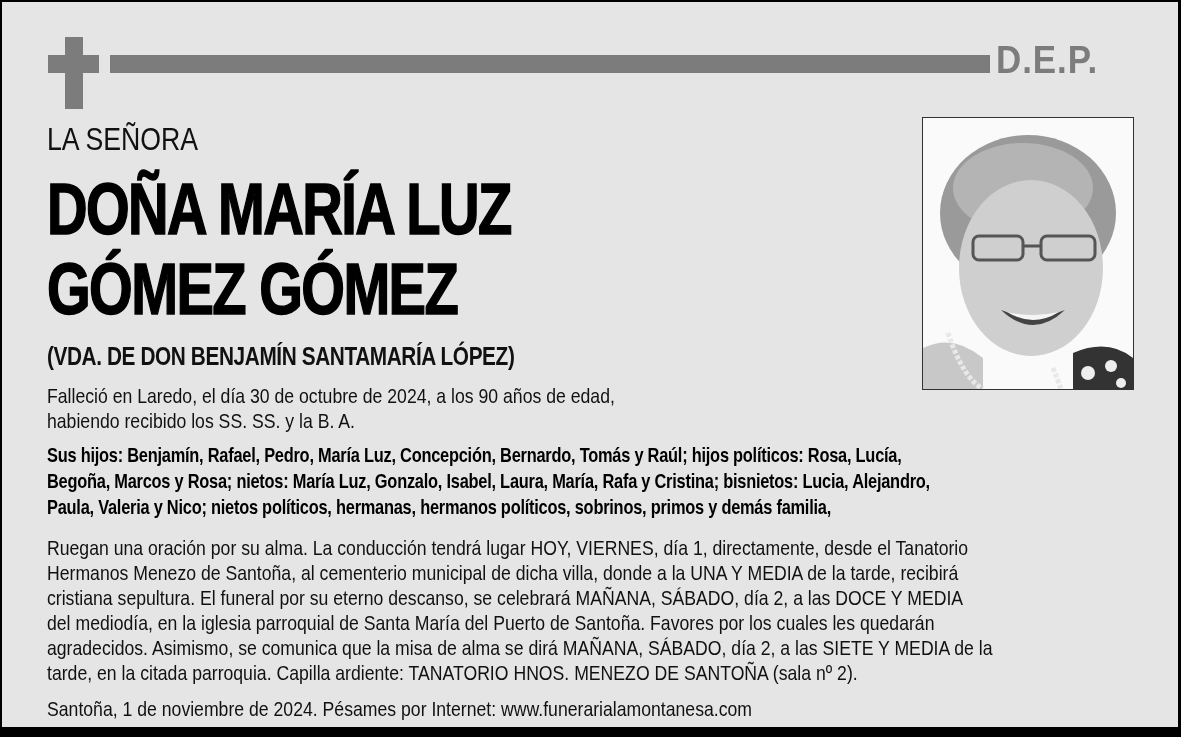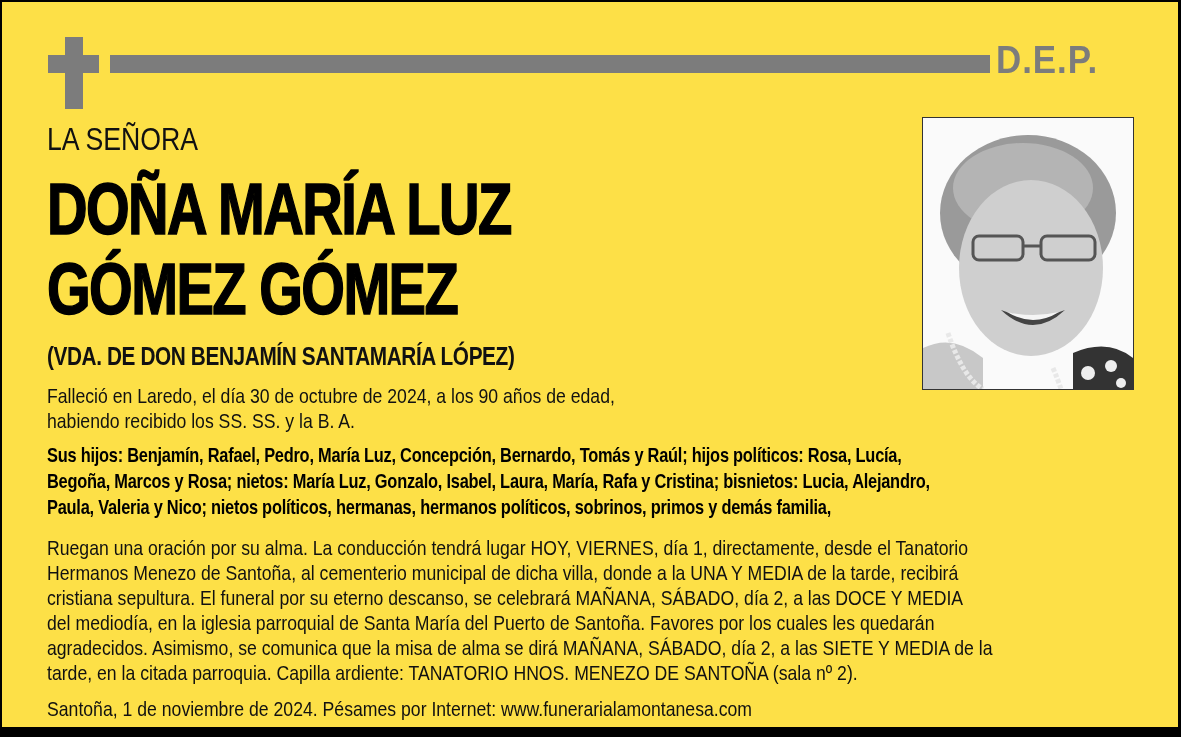--- a/index.html
+++ b/index.html
@@ -1,19 +1,19 @@
 <!DOCTYPE html>
 <html><head>
   <meta charset="utf-8">
   <style>
     html, body { margin: 0; padding: 0; background: #000; }
     body { width: 1181px; height: 737px; overflow: hidden; position: relative; }
     .page {
       position: absolute; left: 2px; top: 2px; width: 1176px; height: 725px;
-      background: #fde047; overflow: hidden;
+      background: #e5e5e5; overflow: hidden;
       font-family: "Liberation Sans Narrow", "Liberation Sans", sans-serif;
       color: #111;
     }
     .cross-v { position: absolute; left: 63px; top: 35px; width: 18px; height: 72px; background: #7c7c7c; }
     .cross-h { position: absolute; left: 46px; top: 53px; width: 51px; height: 18px; background: #7c7c7c; }
     .rule { position: absolute; left: 108px; top: 53px; width: 880px; height: 18px; background: #7c7c7c; }
     .dep {
       position: absolute; left: 994px; top: 38px; font-size: 38px; font-weight: bold;
       color: #7c7c7c; letter-spacing: 1px; line-height: 40px;
       transform: scaleX(0.92); transform-origin: left top;

